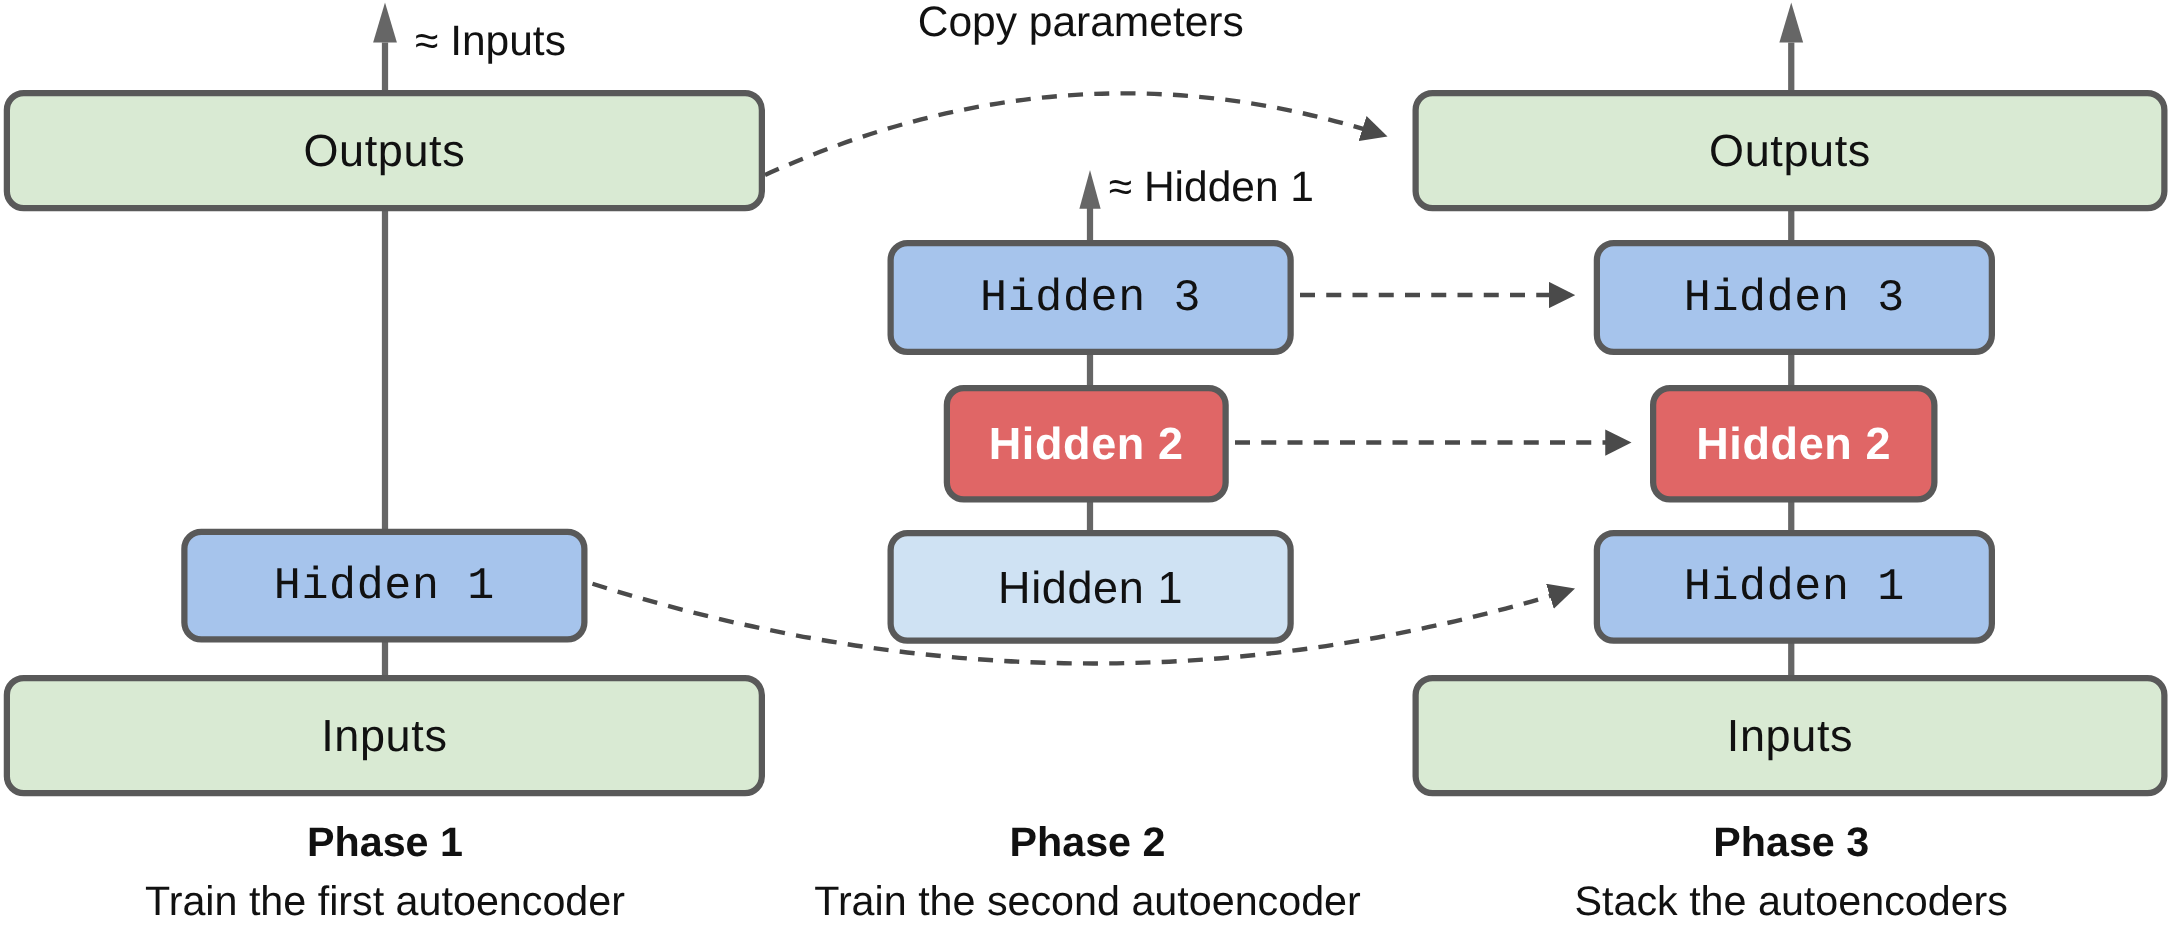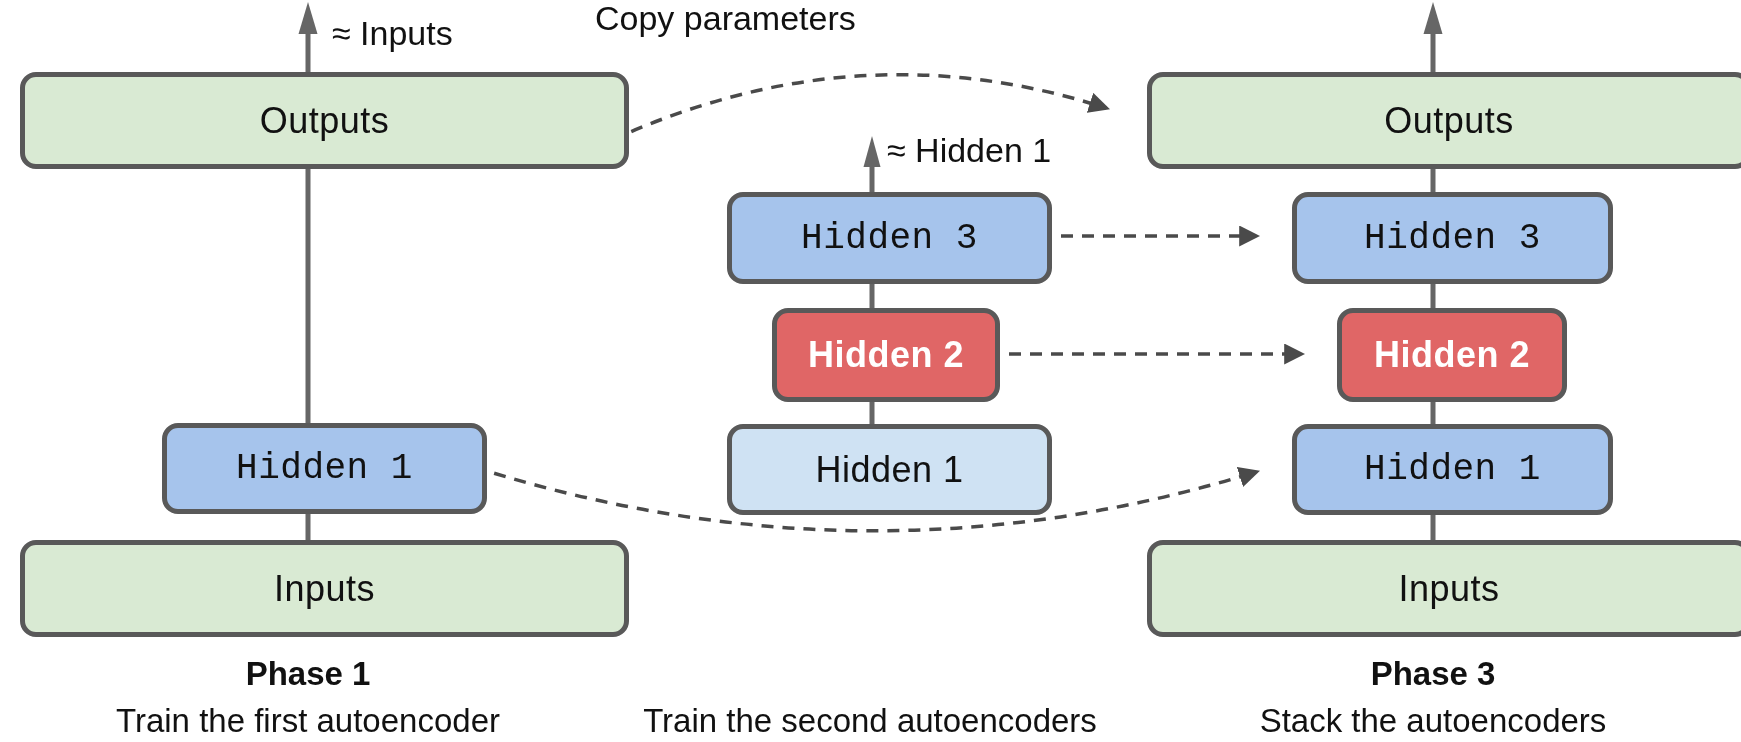--- a/index.html
+++ b/index.html
@@ -9,21 +9,21 @@
   html,body{margin:0;padding:0;background:#ffffff;}
   #canvas{
     position:relative; width:1741px; height:742px; background:#ffffff;
     font-family:"Liberation Sans", sans-serif; color:var(--text); overflow:hidden;
   }
   #wires{position:absolute; left:0; top:0; width:1741px; height:742px;}
   .box{
     position:absolute; box-sizing:border-box;
     border:5px solid var(--border); border-radius:16px;
     display:flex; align-items:center; justify-content:center;
-    font-size:36px; color:var(--text); letter-spacing:0.5px;margin-left:17px;
+    font-size:36px; color:var(--text); letter-spacing:0.5px;
   }
   .green{background:var(--green);}
   .blue{background:var(--blue);font-family:Liberation Mono, monospace;}
   .lightblue{background:var(--lightblue);}
   .red{background:var(--red); color:#ffffff;font-weight:bold;}
   .float-label{position:absolute; font-size:34px; white-space:nowrap;}
   .caption{position:absolute; width:640px; text-align:center; font-size:33px; white-space:nowrap;}
   .caption-title{font-weight:bold;}
 </style>
 </head>
@@ -47,38 +47,39 @@
     <path d="M1433 560 L1433 34" stroke="#666666" stroke-width="5" fill="none"></path>
     <polygon points="1433,2 1423.5,34 1442.5,34" fill="#666666"></polygon>
 
     <path d="M612 140 Q 858 28 1106 108" stroke="#4a4a4a" stroke-width="3.5" stroke-dasharray="12 9" fill="none" marker-end="url(#dashArrow)"></path>
     <path d="M1040 236 L1256 236" stroke="#4a4a4a" stroke-width="3.5" stroke-dasharray="12 9" fill="none" marker-end="url(#dashArrow)"></path>
     <path d="M988 354 L1301 354" stroke="#4a4a4a" stroke-width="3.5" stroke-dasharray="12 9" fill="none" marker-end="url(#dashArrow)"></path>
     <path d="M474 467 Q 868 592 1256 472" stroke="#4a4a4a" stroke-width="3.5" stroke-dasharray="12 9" fill="none" marker-end="url(#dashArrow)"></path>
   </svg>
 
   <div class="float-label" style="left:332px; top:14px;">≈ Inputs</div>
-  <div class="float-label" style="left:595px; top:-1px; width:400px; text-align:left;">Copy parameters</div>
+  <div class="float-label" style="left:595px; top:-1px; width:400px; text-align:right;">Copy parameters</div>
   <div class="float-label" style="left:887px; top:131px;">≈ Hidden 1</div>
 
   <div class="box green" style="left:3px; top:72px; width:609px; height:97px;">Outputs</div>
   <div class="box blue" style="left:145px; top:423px; width:325px; height:91px;">Hidden 1</div>
   <div class="box green" style="left:3px; top:540px; width:609px; height:97px;">Inputs</div>
 
   <div class="box blue" style="left:710px; top:192px; width:325px; height:92px;">Hidden 3</div>
   <div class="box red" style="left:755px; top:308px; width:228px; height:94px;">Hidden 2</div>
   <div class="box lightblue" style="left:710px; top:424px; width:325px; height:91px;">Hidden 1</div>
 
   <div class="box green" style="left:1130px; top:72px; width:604px; height:97px;">Outputs</div>
   <div class="box blue" style="left:1275px; top:192px; width:321px; height:92px;">Hidden 3</div>
   <div class="box red" style="left:1320px; top:308px; width:230px; height:94px;">Hidden 2</div>
   <div class="box blue" style="left:1275px; top:424px; width:321px; height:91px;">Hidden 1</div>
   <div class="box green" style="left:1130px; top:540px; width:604px; height:97px;">Inputs</div>
 
   <div class="caption caption-title" style="left:-12px; top:655px;">Phase 1</div>
   <div class="caption" style="left:-12px; top:702px;">Train the first autoencoder</div>
 
-  <div class="caption" style="left:550px; top:702px;">Train the second autoencoders</div>
+  <div class="caption caption-title" style="left:550px; top:655px;">Phase 2</div>
+  <div class="caption" style="left:550px; top:702px;">Train the second autoencoder</div>
 
   <div class="caption caption-title" style="left:1113px; top:655px;">Phase 3</div>
   <div class="caption" style="left:1113px; top:702px;">Stack the autoencoders</div>
 
 </div>
 
 </body></html>

